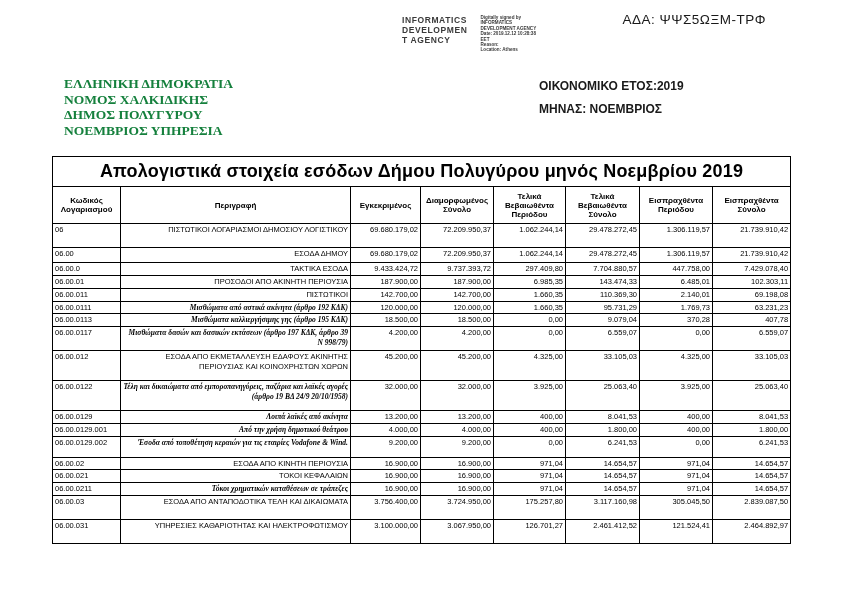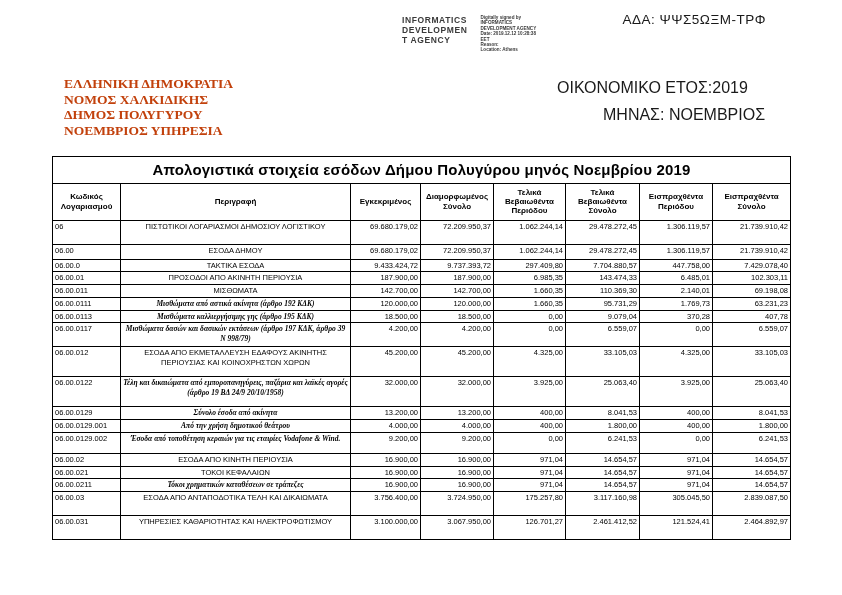--- a/index.html
+++ b/index.html
@@ -24,48 +24,48 @@
     letter-spacing:.6px;white-space:pre-line;
   }
   .stamp-small{
     font-size:4.6px;line-height:1.18;color:#3a3a3a;width:78px;
     white-space:pre-line;font-weight:bold;
   }
   
   .authority{
     position:absolute;left:64px;top:76px;
     font-family:"Liberation Serif",serif;font-weight:bold;
-    font-size:13.5px;line-height:15.5px;color:#c2410c;
+    font-size:13.5px;line-height:15.5px;color:#15803d;
   }
   
   .fiscal{
-    position:absolute;left:557px;top:79px;
-    font-size:16px;color:#1a1a1a;
-  }
-  .fiscal .month{margin-top:9px;margin-left:46px;}
+    position:absolute;left:539px;top:79px;
+    font-size:12px;color:#1a1a1a;font-weight:bold;
+  }
+  .fiscal .month{margin-top:9px;}
   
   .report{
     position:absolute;left:52px;top:156px;width:738px;
     border-collapse:collapse;table-layout:fixed;
     font-size:7.5px;line-height:1.3;color:#000;
   }
   .report td,.report th{
     border:1px solid #000;padding:1px 2px;vertical-align:top;
     overflow:hidden;
   }
   .report .title-cell{
-    text-align:center;font-weight:bold;font-size:15px;
+    text-align:center;font-weight:bold;font-size:18px;
     padding:3px 0 3px 0;letter-spacing:.2px;
   }
   .report thead th{
     font-weight:bold;font-size:8px;text-align:center;
     vertical-align:middle;height:34px;line-height:1.15;padding:1px 1px;
   }
   .report td.code{text-align:left;white-space:nowrap;}
-  .report td.desc{text-align:center;}
+  .report td.desc{text-align:right;}
   .report td.num{text-align:right;white-space:nowrap;}
   .report tr.item td.desc{
     font-family:"Liberation Serif",serif;font-style:italic;font-weight:bold;
   }
 </style>
 </head>
 <body>
 
 <div class="ada">ΑΔΑ: ΨΨΣ5ΩΞΜ-ΤΡΦ</div>
 
@@ -156,21 +156,21 @@
         <td class="desc">ΠΡΟΣΟΔΟΙ ΑΠΟ ΑΚΙΝΗΤΗ ΠΕΡΙΟΥΣΙΑ</td>
         <td class="num">187.900,00</td>
         <td class="num">187.900,00</td>
         <td class="num">6.985,35</td>
         <td class="num">143.474,33</td>
         <td class="num">6.485,01</td>
         <td class="num">102.303,11</td>
       </tr>
       <tr style="height: 12px; margin-top: 9px;">
         <td class="code">06.00.011</td>
-        <td class="desc">ΜΙΣΘΩΜΑΤΑ</td>
+        <td class="desc">ΠΙΣΤΩΤΙΚΟΙ</td>
         <td class="num">142.700,00</td>
         <td class="num">142.700,00</td>
         <td class="num">1.660,35</td>
         <td class="num">110.369,30</td>
         <td class="num">2.140,01</td>
         <td class="num">69.198,08</td>
       </tr>
       <tr class="item" style="height: 12px;">
         <td class="code">06.00.0111</td>
         <td class="desc">Μισθώματα από αστικά ακίνητα (άρθρο 192 ΚΔΚ)</td>
@@ -216,21 +216,21 @@
         <td class="desc">Τέλη και δικαιώματα από εμποροπανηγύρεις, παζάρια και λαϊκές αγορές (άρθρο 19 ΒΔ 24/9 20/10/1958)</td>
         <td class="num">32.000,00</td>
         <td class="num">32.000,00</td>
         <td class="num">3.925,00</td>
         <td class="num">25.063,40</td>
         <td class="num">3.925,00</td>
         <td class="num">25.063,40</td>
       </tr>
       <tr class="item" style="height: 12px;">
         <td class="code">06.00.0129</td>
-        <td class="desc">Σύνολο έσοδα από ακίνητα</td>
+        <td class="desc">Λοιπά λαϊκές από ακίνητα</td>
         <td class="num">13.200,00</td>
         <td class="num">13.200,00</td>
         <td class="num">400,00</td>
         <td class="num">8.041,53</td>
         <td class="num">400,00</td>
         <td class="num">8.041,53</td>
       </tr>
       <tr class="item" style="height: 12px;">
         <td class="code">06.00.0129.001</td>
         <td class="desc">Από την χρήση δημοτικού θεάτρου</td>

